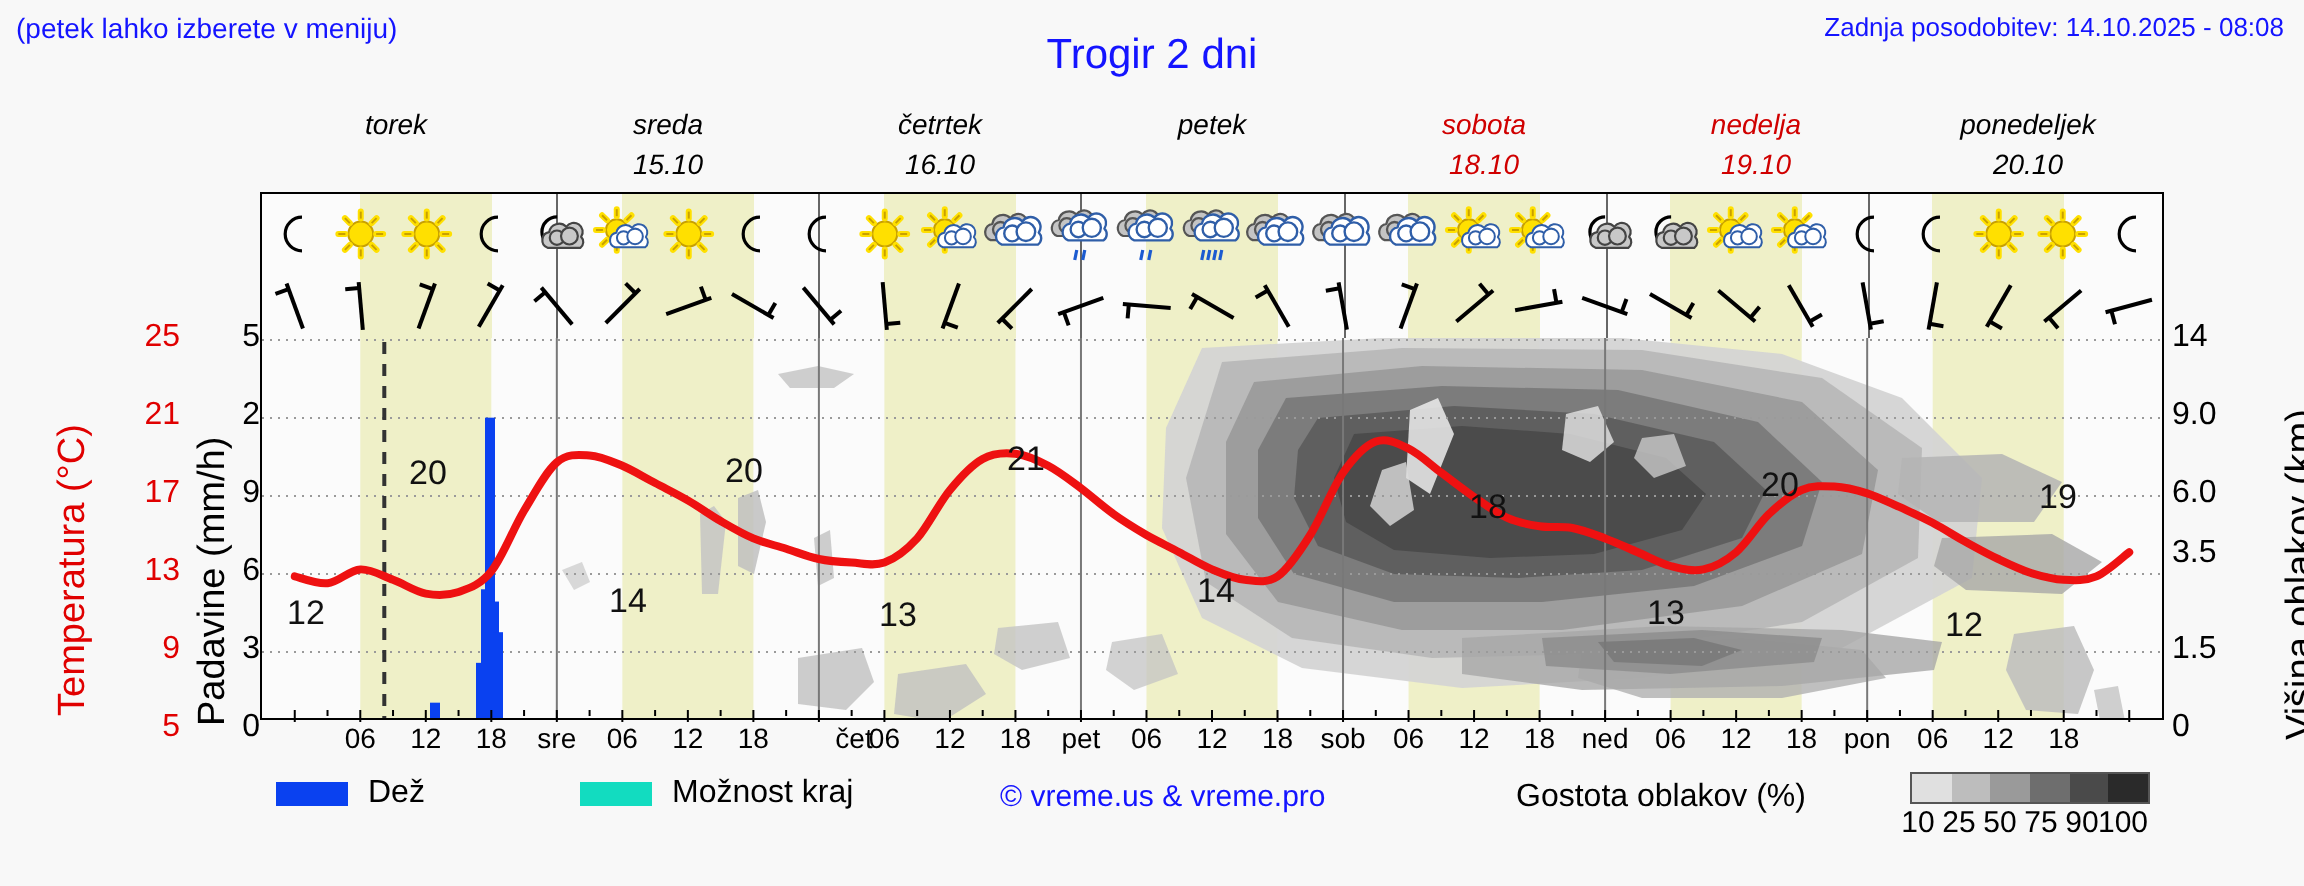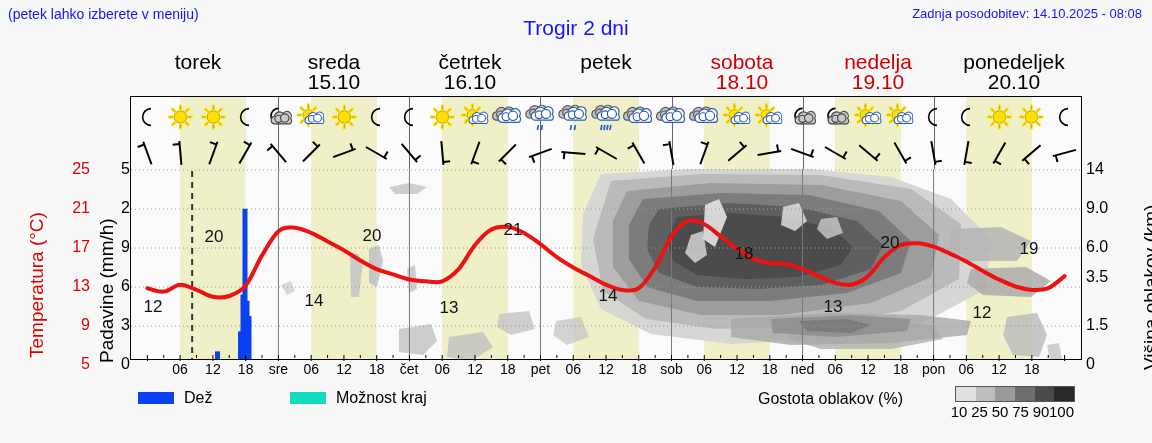--- a/index.html
+++ b/index.html
@@ -12,21 +12,21 @@
   }
   .abs{position:absolute;}
 
   
   #menu-note{left:8px;top:6px;color:#1414ff;font-size:14px;}
   #page-title{left:0;right:0;top:16px;text-align:center;color:#1414ff;font-size:21px;}
   #last-update{right:10px;top:6px;color:#1414ff;font-size:13px;}
 
   
   #day-strip{left:130px;top:52px;width:952px;height:42px;display:flex;}
-  .day-head{flex:1 1 0;text-align:center;font-size:21px;color:#000;line-height:20px;}
+  .day-head{flex:1 1 0;text-align:center;font-size:14px;color:#000;line-height:20px;font-style:italic;}
   .day-head.weekend{color:#d00000;}
   .day-head .dname{display:block;}
   .day-head .ddate{display:block;}
 
   
   #plot{left:130px;top:96px;width:952px;height:264px;border:1px solid #000;box-sizing:border-box;background:#fbfbfb;}
   #iconrow{left:131px;top:97px;width:950px;height:40px;display:flex;}
   #windrow{left:131px;top:137px;width:950px;height:32px;display:flex;}
   #graph{left:131px;top:169px;width:950px;height:190px;overflow:hidden;}
 
@@ -809,21 +809,21 @@
 </div>
 
 <div class="abs" id="xaxis">
     <span class="xlab" style="left: 49.1379px;">06</span>
     <span class="xlab" style="left: 81.8966px;">12</span>
     <span class="xlab" style="left: 114.655px;">18</span>
     <span class="xlab" style="left: 147.414px;">sre</span>
     <span class="xlab" style="left: 180.172px;">06</span>
     <span class="xlab" style="left: 212.931px;">12</span>
     <span class="xlab" style="left: 245.69px;">18</span>
-    <span class="xlab" style="left: 278px;">čet</span>
+    <span class="xlab" style="left: 296px;">čet</span>
     <span class="xlab" style="left: 311.207px;">06</span>
     <span class="xlab" style="left: 343.966px;">12</span>
     <span class="xlab" style="left: 376.724px;">18</span>
     <span class="xlab" style="left: 409.483px;">pet</span>
     <span class="xlab" style="left: 442.241px;">06</span>
     <span class="xlab" style="left: 475px;">12</span>
     <span class="xlab" style="left: 507.759px;">18</span>
     <span class="xlab" style="left: 540.517px;">sob</span>
     <span class="xlab" style="left: 573.276px;">06</span>
     <span class="xlab" style="left: 606.034px;">12</span>
@@ -897,20 +897,21 @@
     </svg>
   </div>
 
 <div class="abs" id="legend">
   <div id="legend-rain">
     <span class="lg-swatch" id="sw-rain" style="background: rgb(10, 65, 240);"></span><span class="lg-txt">Dež</span>
   </div>
   <div id="legend-showers">
     <span class="lg-swatch" id="sw-show" style="background: rgb(18, 220, 192);"></span><span class="lg-txt">Možnost kraj</span>
   </div>
+  <div id="credit">© vreme.us &amp; vreme.pro</div>
   <div id="cloud-legend">
     <div id="cloud-legend-title">Gostota oblakov (%)</div>
     <div id="cloud-scale">
         <div class="cs" style="background: rgb(224, 224, 224);"></div>
         <div class="cs" style="background: rgb(189, 189, 189);"></div>
         <div class="cs" style="background: rgb(154, 154, 154);"></div>
         <div class="cs" style="background: rgb(110, 110, 110);"></div>
         <div class="cs" style="background: rgb(74, 74, 74);"></div>
         <div class="cs" style="background: rgb(42, 42, 42);"></div>
       </div>

